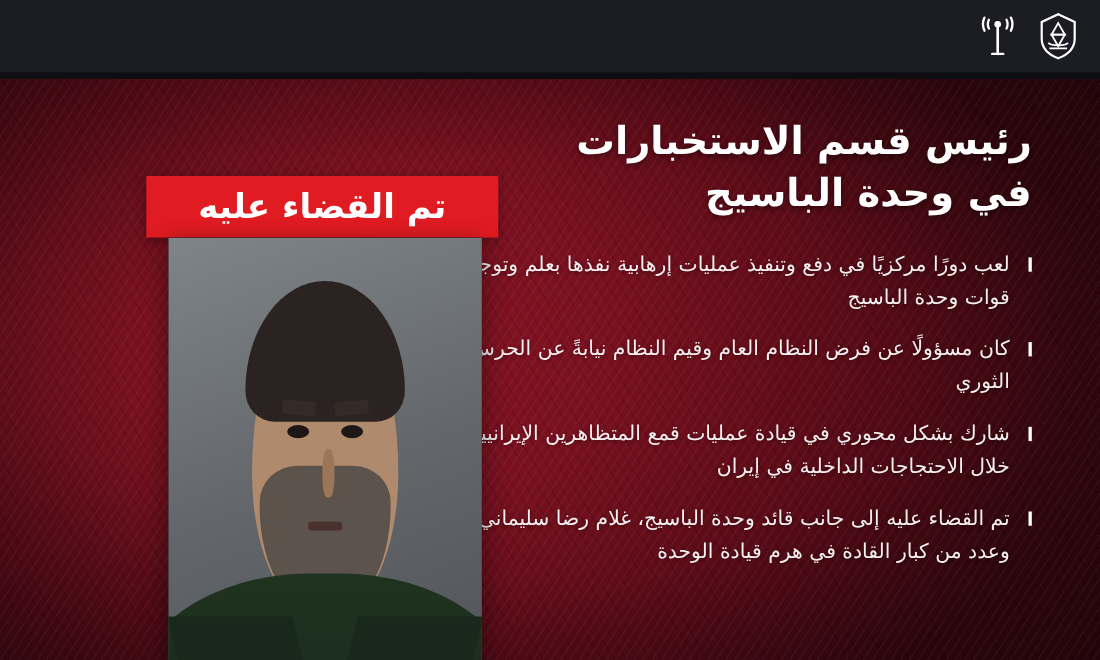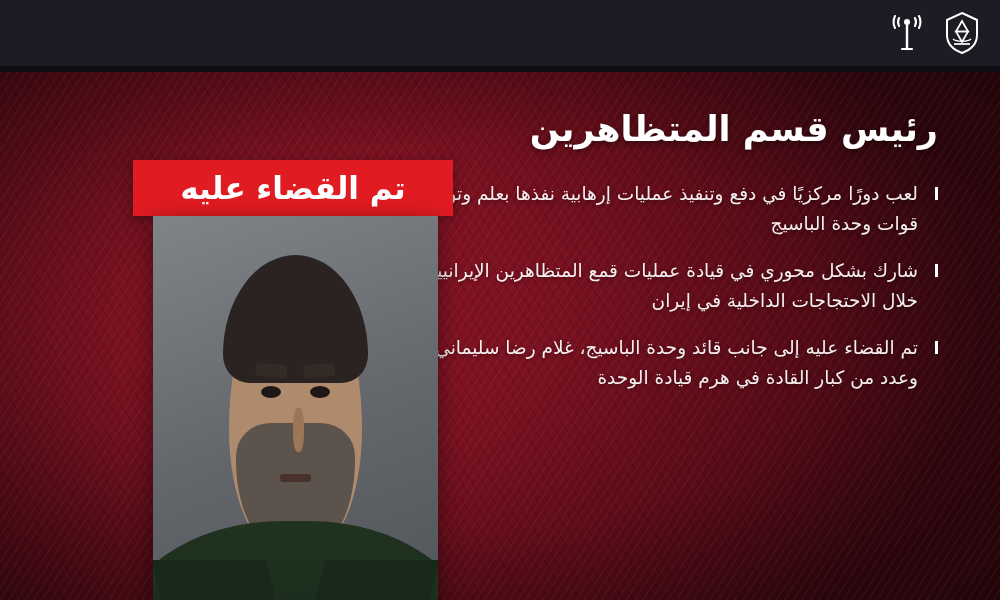--- a/index.html
+++ b/index.html
@@ -309,27 +309,32 @@
       </svg>
     </div>
   </div>
   <div class="topbar-rule"></div>
 
   <div class="panel">
     <div class="vignette"></div>
 
     <div class="textcol">
       <div class="headline">
-        <div>رئيس قسم المتظاهرين</div>
+        <div>رئيس قسم الاستخبارات</div>
+        <div>في وحدة الباسيج</div>
       </div>
 
       <ul class="bullets">
         <li>
           <span class="tick"></span>
           <span>لعب دورًا مركزيًا في دفع وتنفيذ عمليات إرهابية نفذها بعلم وتوجيه قوات وحدة الباسيج</span>
+        </li>
+        <li>
+          <span class="tick"></span>
+          <span>كان مسؤولًا عن فرض النظام العام وقيم النظام نيابةً عن الحرس الثوري</span>
         </li>
         <li>
           <span class="tick"></span>
           <span>شارك بشكل محوري في قيادة عمليات قمع المتظاهرين الإيرانيين خلال الاحتجاجات الداخلية في إيران</span>
         </li>
         <li>
           <span class="tick"></span>
           <span>تم القضاء عليه إلى جانب قائد وحدة الباسيج، غلام رضا سليماني، وعدد من كبار القادة في هرم قيادة الوحدة</span>
         </li>
       </ul>

